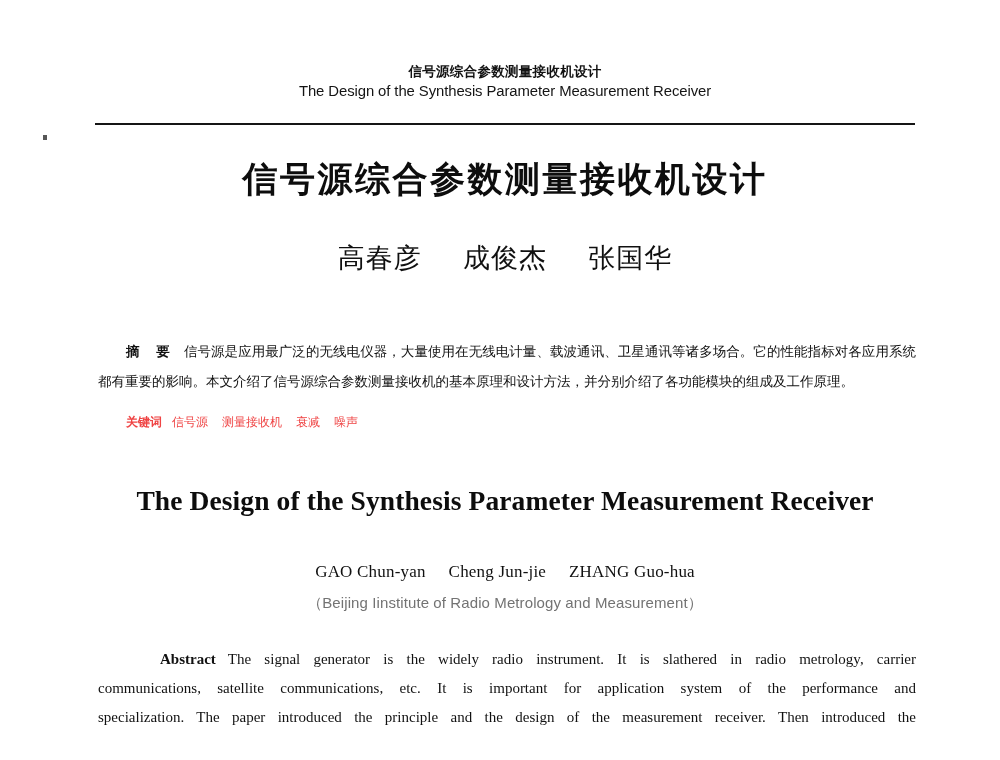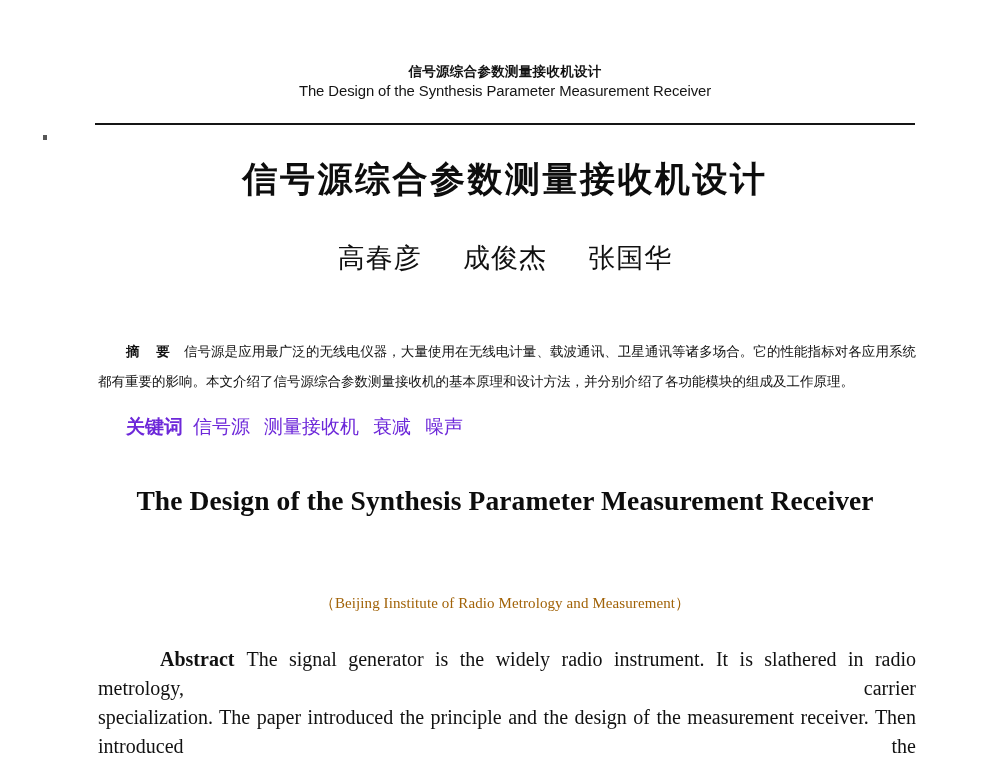--- a/index.html
+++ b/index.html
@@ -130,22 +130,22 @@
     letter-spacing: 6px;
     margin-left: 28px;
     margin-right: 8px;
   }
   .kw-line {
     position: absolute;
     left: 98px;
     top: 414px;
     width: 818px;
     font-family: "DejaVu Sans", "Liberation Sans", sans-serif;
-    font-size: 19px;
-    color: #6d28d9;
+    font-size: 12px;
+    color: #ef4444;
   }
   .kw-label {
     font-weight: bold;
     margin-left: 28px;
     margin-right: 10px;
   }
   .kw-item {
     margin-right: 14px;
   }
 
@@ -178,34 +178,34 @@
   .authors-en .sep {
     display: inline-block;
     width: 14px;
   }
   .affil-en {
     position: absolute;
     left: 95px;
     top: 594px;
     width: 820px;
     text-align: center;
-    font-family: Liberation Serif, serif;
+    font-family: Liberation Sans, sans-serif;
     font-size: 15px;
     letter-spacing: 0.1px;
-    color: #a16207;
+    color: #737373;
   }
 
   
   .abstract-en {
     position: absolute;
     left: 98px;
     top: 645px;
     width: 818px;
     font-family: "Liberation Serif", "DejaVu Serif", serif;
-    font-size: 20px;
+    font-size: 15px;
     line-height: 29px;
     color: #111111;
     text-align: justify;
   }
   .abstract-en p {
     margin: 0;
     text-align: justify;
     text-align-last: justify;
   }
   .abstract-en p.last {
@@ -243,20 +243,28 @@
   <div class="abstract-cn">
     <p><span class="ab-label">摘  要</span><span>信号源是应用最广泛的无线电仪器，大量使用在无线电计量、载波通讯、卫星通讯等诸多场合。它的性能指标对各应用系统都有重要的影响。本文介绍了信号源综合参数测量接收机的基本原理和设计方法，并分别介绍了各功能模块的组成及工作原理。</span></p>
   </div>
 
   <div class="kw-line">
     <span class="kw-label">关键词</span><span class="kw-item">信号源</span><span class="kw-item">测量接收机</span><span class="kw-item">衰减</span><span class="kw-item">噪声</span>
   </div>
 
   <div class="title-en">The Design of the Synthesis Parameter Measurement Receiver</div>
 
+  <div class="authors-en">
+    <span>GAO Chun-yan</span>
+    <span class="sep"></span>
+    <span>Cheng Jun-jie</span>
+    <span class="sep"></span>
+    <span>ZHANG Guo-hua</span>
+  </div>
   <div class="affil-en">（Beijing Iinstitute of Radio Metrology and Measurement）</div>
 
   <div class="abstract-en">
     <p><span class="abs-label">Abstract</span><span>The signal generator is the widely radio instrument. It is slathered in radio metrology, carrier</span></p>
+    <p>communications, satellite communications, etc. It is important for application system of the performance and</p>
     <p>specialization. The paper introduced the principle and the design of the measurement receiver. Then introduced the</p>
   </div>
 
 </div>
 
 </body></html>

